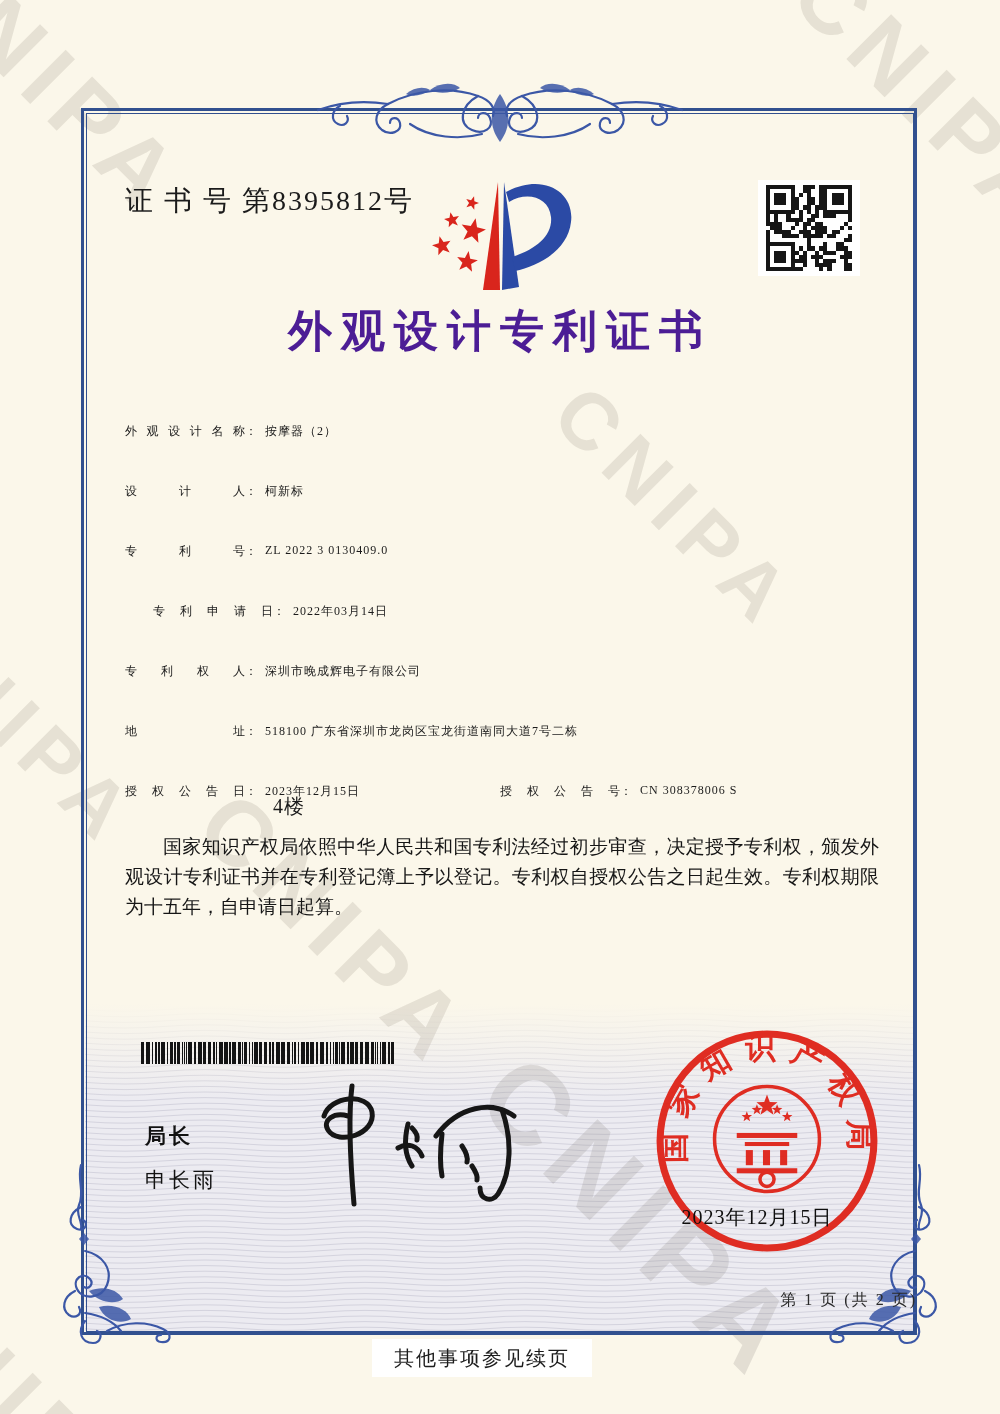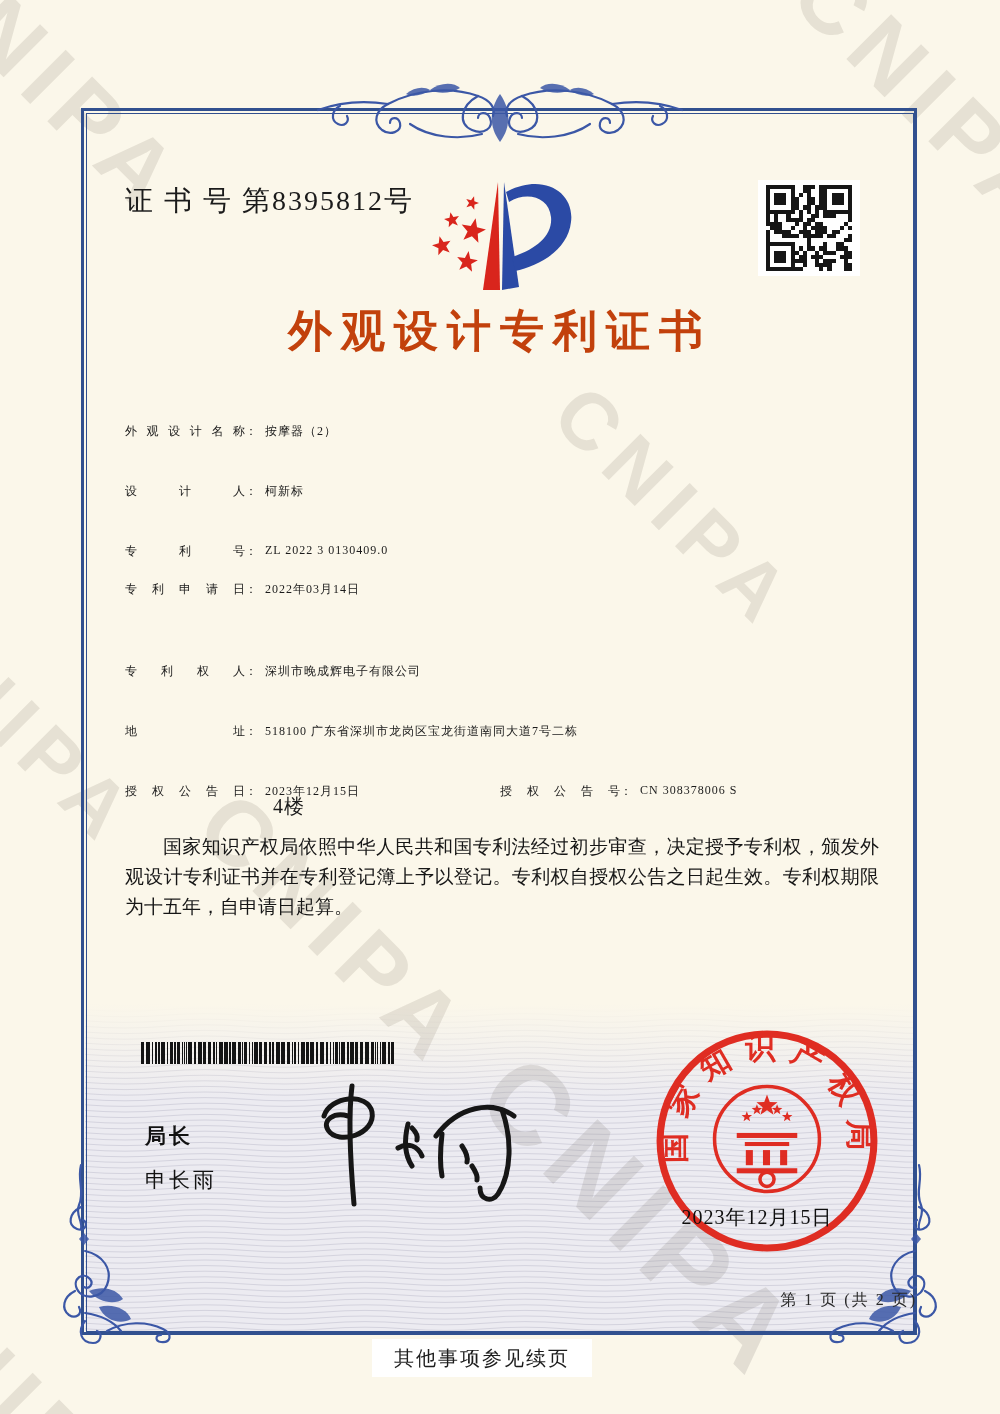--- a/index.html
+++ b/index.html
@@ -52,28 +52,28 @@
   .cert-no{left:125px;top:182px;font-size:28px;letter-spacing:2px;z-index:3;}
   .logo{left:425px;top:170px;width:160px;height:130px;z-index:3;}
   .logo-star{fill:var(--logo-red);}
   .logo-red-wedge{fill:var(--logo-red);}
   .logo-blue-shape{fill:var(--logo-blue);}
   .qr{left:758px;top:180px;width:102px;height:96px;background:#ffffff;z-index:3;
       display:flex;align-items:center;justify-content:center;}
   .qr-m{fill:#161616;}
 
   .doc-title{left:83px;top:302px;width:834px;text-align:center;z-index:3;
-    font-size:44px;font-weight:bold;letter-spacing:9px;color:#c2410c;}
+    font-size:44px;font-weight:bold;letter-spacing:9px;color:#4c1d95;}
 
   
   .field-row{left:125px;font-size:12px;z-index:3;white-space:nowrap;}
   .flabel{display:inline-block;width:120px;text-align:justify;text-align-last:justify;vertical-align:top;}
   .fcolon{display:inline-block;vertical-align:top;}
   .fvalue{display:inline-block;padding-left:8px;letter-spacing:1px;vertical-align:top;}
-  .r1{top:423px;} .r2{top:483px;} .r3{top:543px;} .r4{top:581px;}
+  .r1{top:423px;} .r2{top:483px;} .r3{top:543px;} .r4{top:603px;margin-left:28px;}
   .r5{top:663px;} .r6{top:723px;} .r6b{left:273px;top:753px;font-size:20px;z-index:3;letter-spacing:1px;margin-top:40px;}
   .r7{top:783px;} .g2{position:absolute;left:375px;top:0;}
 
   
   .paras{left:125px;top:832px;width:754px;z-index:3;
     font-size:19px;line-height:30px;text-align:justify;color:#161616;}
   .paras p{margin:0;text-indent:2em;}
 
   
   .barcode{left:141px;top:1042px;z-index:3;}

